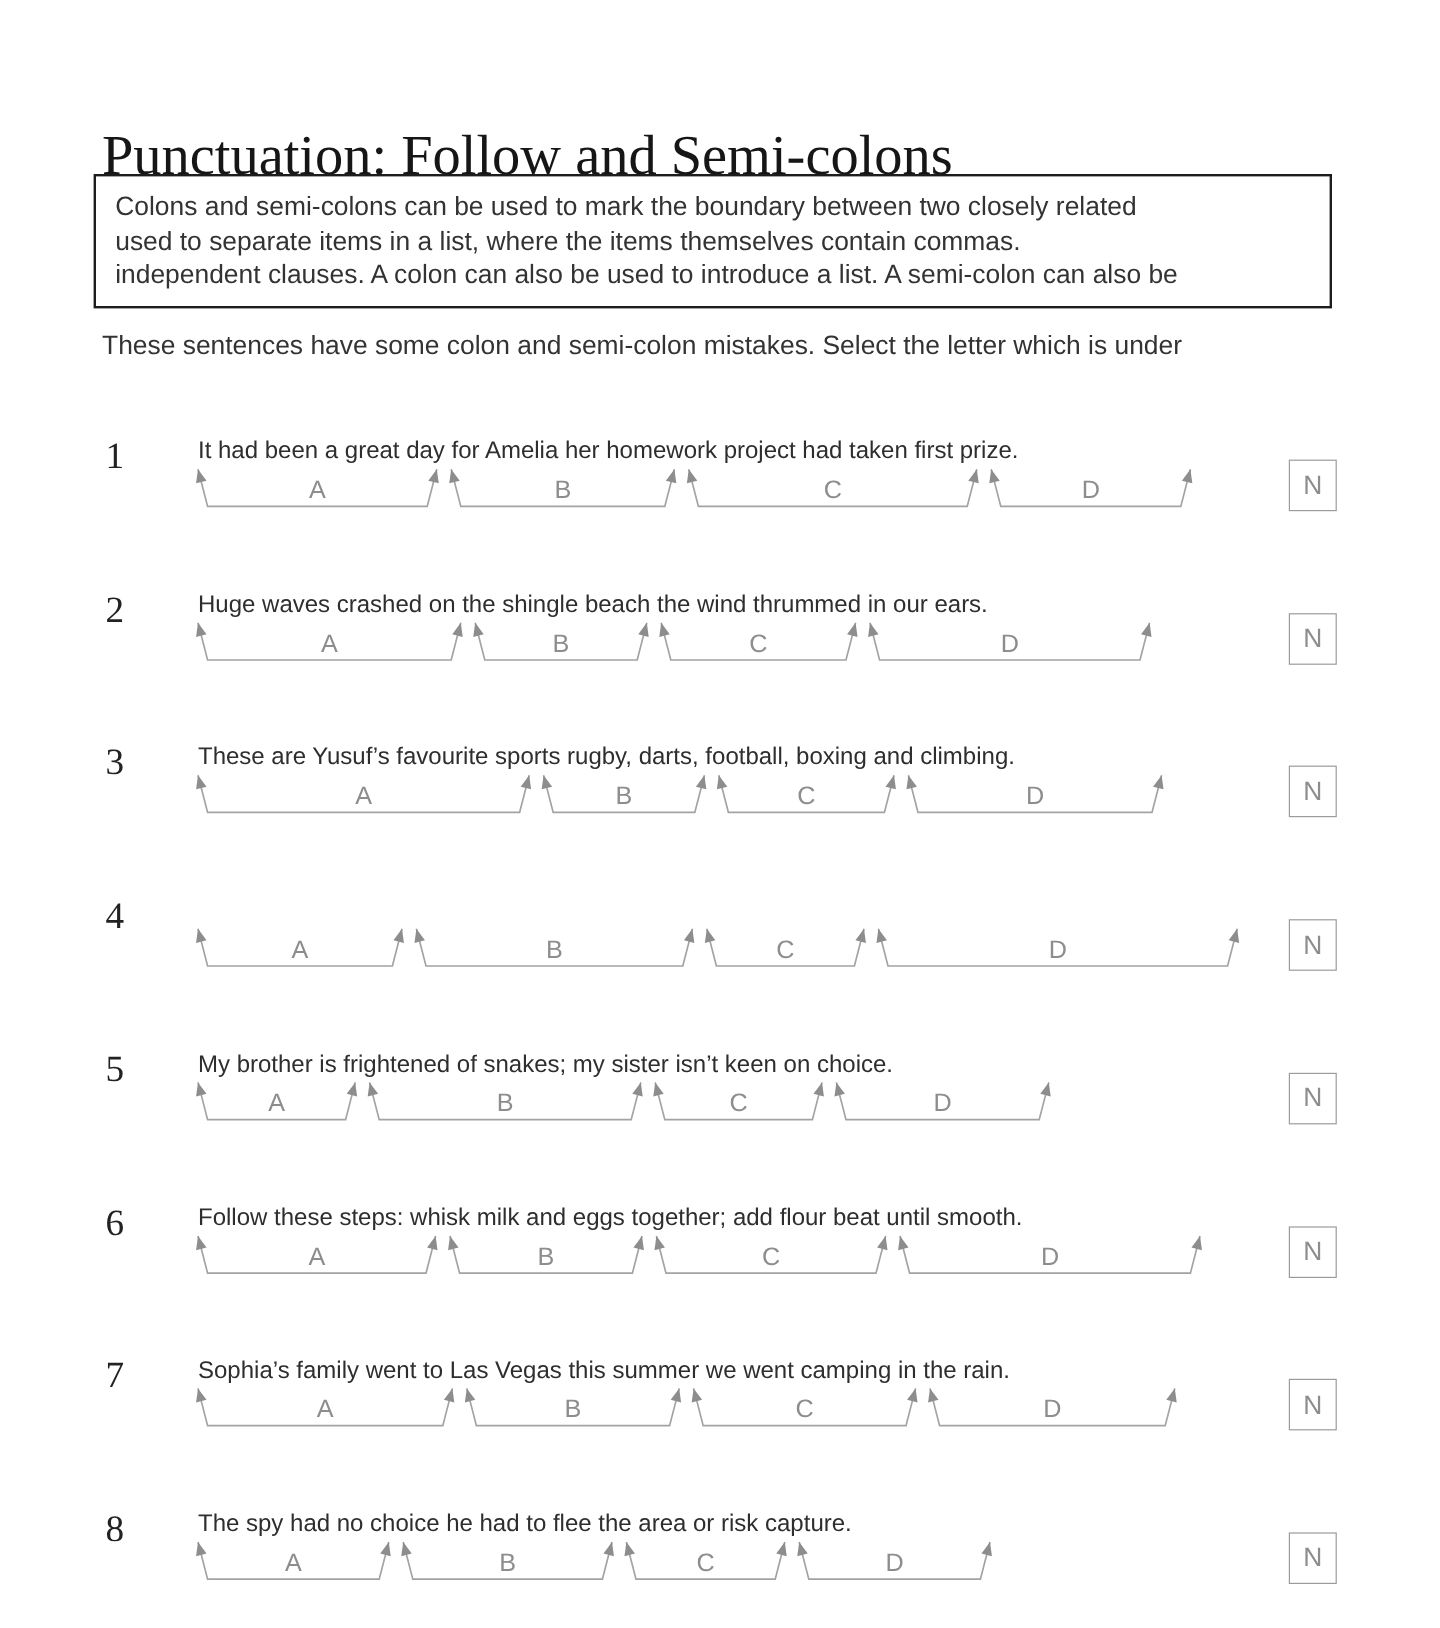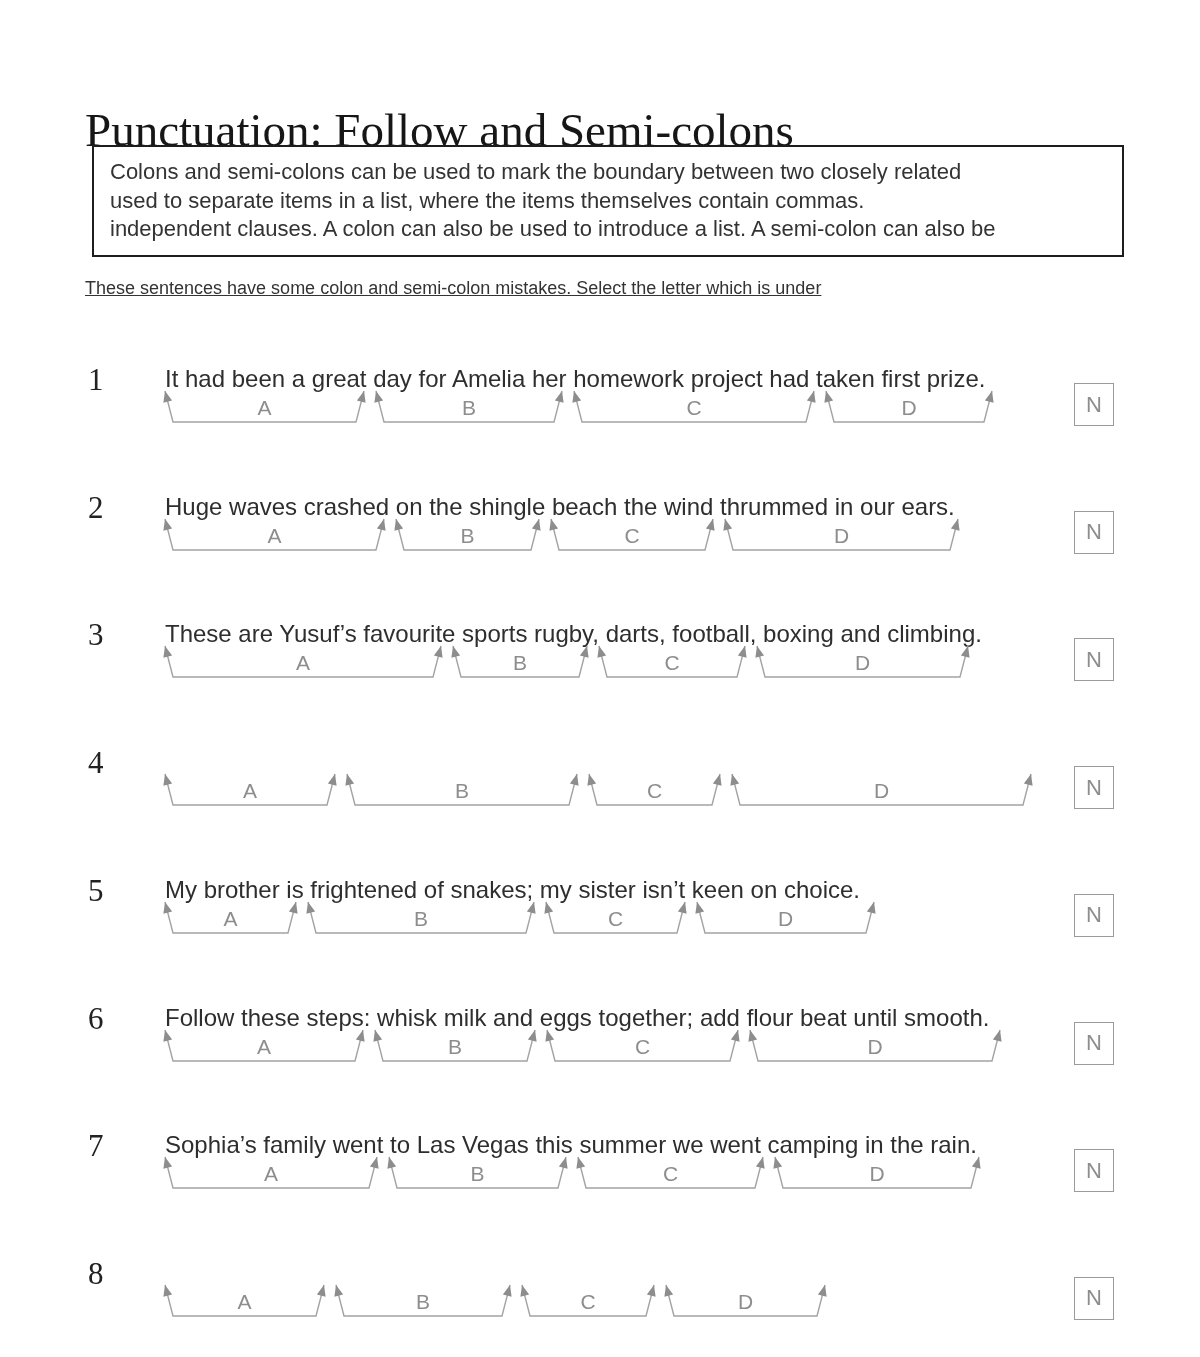--- a/index.html
+++ b/index.html
@@ -19,63 +19,62 @@
     left: 85px;
     top: 72px;
     font-family: "Liberation Serif", serif;
     font-weight: 400;
     font-size: 47px;
     color: #161616;
     white-space: nowrap;
   }
   .info-box {
     position: absolute;
-    left: 92px;
+    left: 78px;
     top: 145px;
     width: 1000px;
     border: 2px solid #1d1d1d;
     padding: 11px 12px 11px 16px;
   }
   .info-line {
     font-size: 22px;
     line-height: 28.5px;
     color: #333333;
     white-space: nowrap;
   }
   .instructions {
     position: absolute;
     left: 85px;
     top: 273px;
   }
   .instr-line {
-    font-size: 18px;
+    font-size: 22px;
     line-height: 30px;
     color: #333333;
     white-space: nowrap;
-    text-decoration: underline;
   }
   .question-row {
     position: absolute;
     left: 0;
     width: 1200px;
     height: 128px;
   }
   .q-number {
     position: absolute;
     left: 88px;
     top: 0;
     font-family: "Liberation Serif", serif;
     font-size: 31px;
     color: #222222;
   }
   .q-sentence {
     position: absolute;
     left: 165px;
     top: 3px;
-    font-size: 24px;
+    font-size: 20px;
     color: #2e2e2e;
     white-space: nowrap;
   }
   .q-brackets {
     position: absolute;
     left: 0;
     top: 26px;
   }
   .bracket-letter {
     font-family: "Liberation Sans", sans-serif;
@@ -324,20 +323,21 @@
           <path d="M 775 3 L 783 34 L 971 34 L 979 3" fill="none" stroke="#a3a3a3" stroke-width="1.4"></path>
           <polygon points="775,3 782.1059061659316,12.52659947520497 773.3914102525473,14.775501646400896" fill="#8d8d8d"></polygon>
           <polygon points="979,3 980.6085897474527,14.775501646400896 971.8940938340684,12.52659947520497" fill="#8d8d8d"></polygon>
           <text x="877" y="27" text-anchor="middle" class="bracket-letter">D</text>
         </g>
       </svg>
       <div class="n-box">N</div>
     </div>
     <div class="question-row" style="top: 1255.9px;">
       <div class="q-number">8</div>
+      <div class="q-sentence">The spy had no choice he had to flee the area or risk capture.</div>
       <svg class="q-brackets" width="1200" height="40" viewBox="0 0 1200 40">
         <g>
           <path d="M 165 3 L 173 34 L 316 34 L 324 3" fill="none" stroke="#a3a3a3" stroke-width="1.4"></path>
           <polygon points="165,3 172.10590616593157,12.52659947520497 163.39141025254736,14.775501646400896" fill="#8d8d8d"></polygon>
           <polygon points="324,3 325.60858974745264,14.775501646400896 316.8940938340684,12.52659947520497" fill="#8d8d8d"></polygon>
           <text x="244.5" y="27" text-anchor="middle" class="bracket-letter">A</text>
         </g>
         <g>
           <path d="M 336 3 L 344 34 L 502 34 L 510 3" fill="none" stroke="#a3a3a3" stroke-width="1.4"></path>
           <polygon points="336,3 343.1059061659316,12.52659947520497 334.39141025254736,14.775501646400896" fill="#8d8d8d"></polygon>

